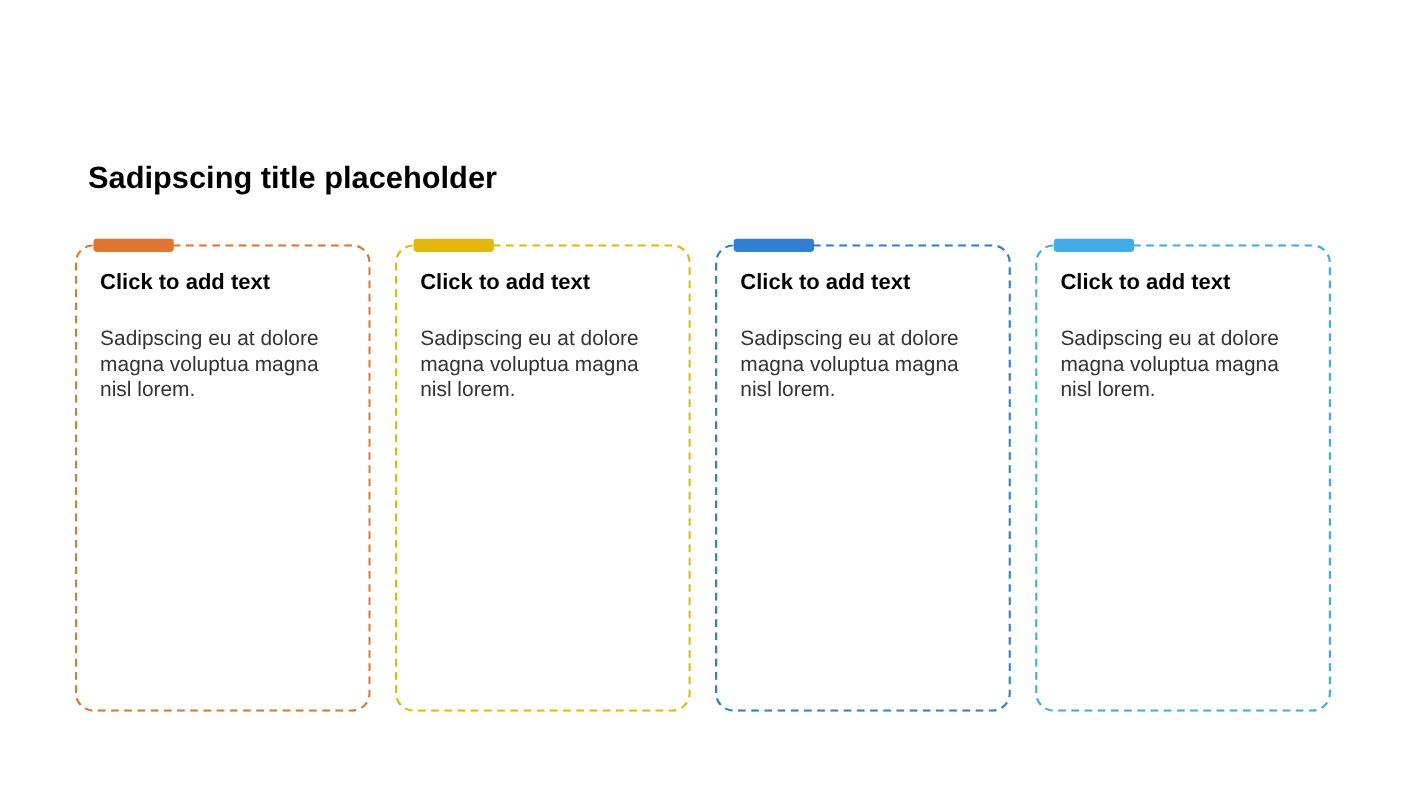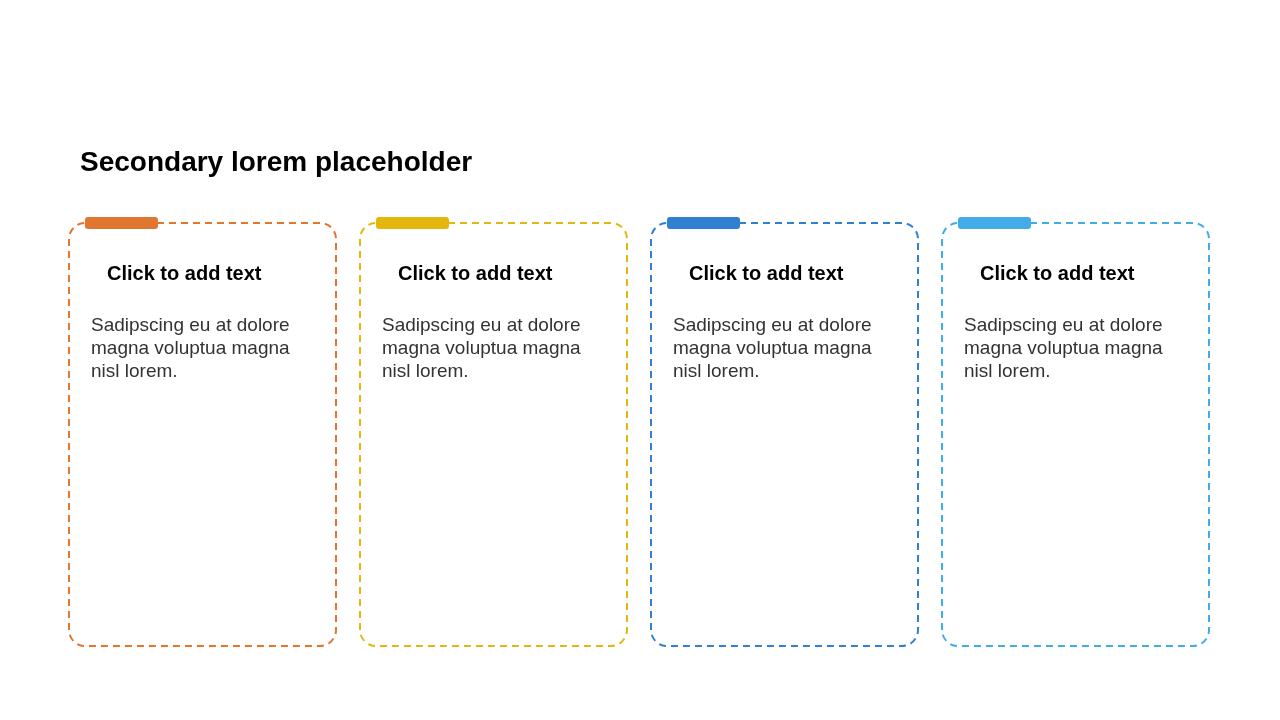--- a/index.html
+++ b/index.html
@@ -54,37 +54,37 @@
     width: 73px;
     height: 12px;
     border-radius: 3px;
     background: var(--c);
   }
   .card-content {
     position: relative;
     padding: 23px 24px 0 23px;
   }
   .card-heading {
-    margin: 16px;
+    margin: 0;
     font-size: 20px;
     line-height: 24px;
     font-weight: bold;
     color: #000000;
   }
   .card-body {
     margin: 28px 0 0 0;
     font-size: 19px;
     line-height: 23px;
     color: #333333;
   }
 </style>
 </head>
 <body>
 
-<h1 class="slide-title">Secondary lorem placeholder</h1>
+<h1 class="slide-title">Sadipscing title placeholder</h1>
 
 <div class="cards-row">
 
   <div class="card" style="--c: #E0762F;">
     <svg class="card-border" viewBox="0 0 269 425">
       <rect x="1" y="1" width="267" height="423" rx="16" ry="16"></rect>
     </svg>
     <div class="card-tab"></div>
     <div class="card-content">
       <h3 class="card-heading">Click to add text</h3>

